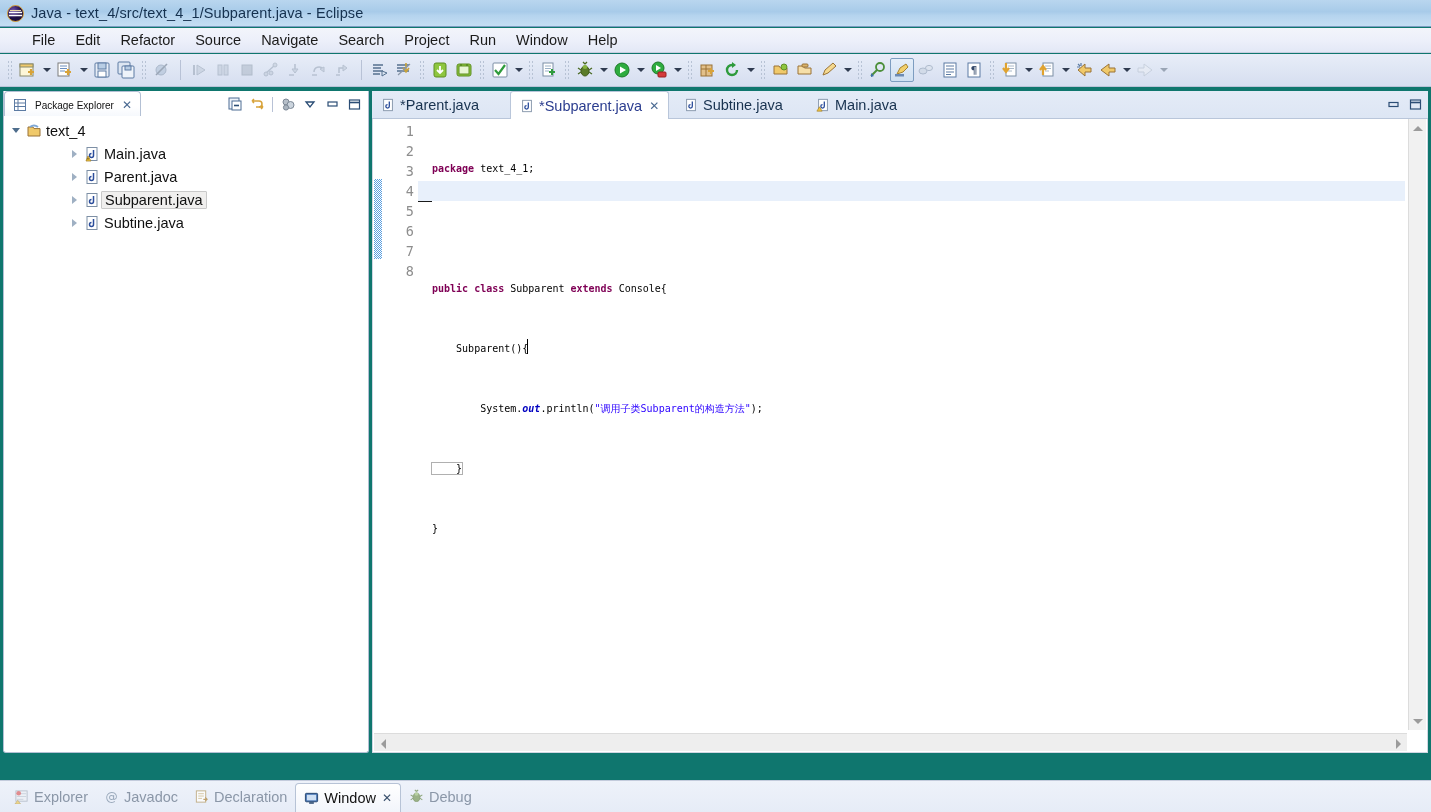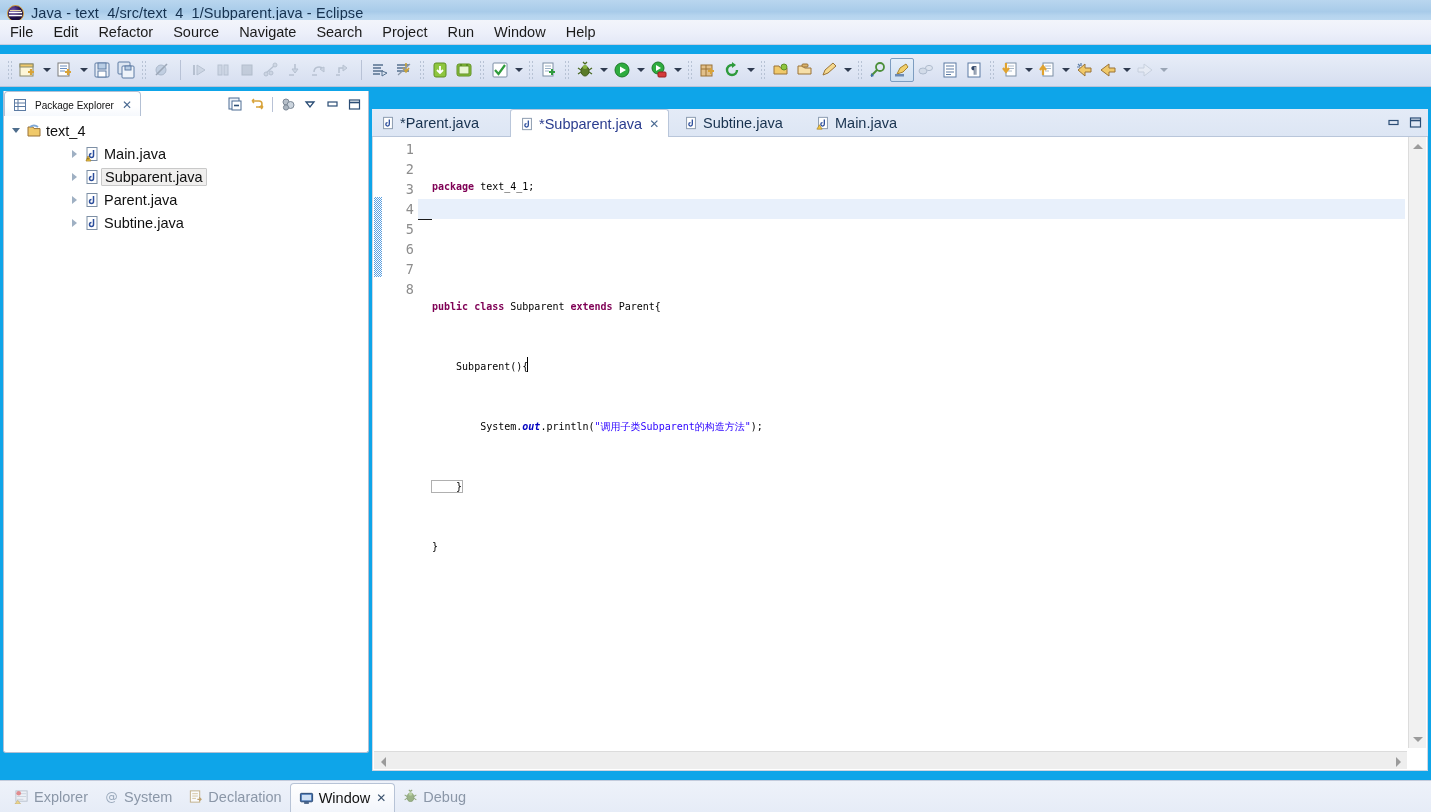--- a/index.html
+++ b/index.html
@@ -6,21 +6,21 @@
   html, body {
     margin: 0; padding: 0;
     width: 1431px; height: 812px;
     overflow: hidden;
     font-family: "Liberation Sans", sans-serif;
     background: #ffffff;
   }
   #app {
     position: relative;
     width: 1431px; height: 812px;
-    background: #0ea5e9;
+    background: #0f766e;
   }
 
   
   .titlebar {
     position: absolute; left: 0; top: 0; width: 1431px; height: 27px;
     background: linear-gradient(180deg, #b9d6ef 0%, #a8cbe9 45%, #b5d4ee 60%, #c5def3 100%);
     border-bottom: 1px solid #7a9bc0;
     display: flex; align-items: center;
     padding-left: 7px;
   }
@@ -29,24 +29,24 @@
     position: relative;
   }
   .titlebar .logo svg { display: block; }
   .titlebar .ttl {
     font-size: 14.5px; color: #15314f; letter-spacing: .1px;
     white-space: nowrap;
   }
 
   
   .menubar {
-    position: absolute; left: 0; top: 20px; width: 1431px; height: 25px;
+    position: absolute; left: 0; top: 28px; width: 1431px; height: 25px;
     background: linear-gradient(180deg, #f3f5fb 0%, #eceffa 55%, #e3e8f6 100%);
     border-bottom: 1px solid #c7cee0;
-    display: flex; align-items: center; padding-left: 0;
+    display: flex; align-items: center; padding-left: 22px;
   }
   .menuitem {
     font-size: 14.5px; color: #1b1b1b; padding: 2px 10px;
     white-space: nowrap; cursor: default;
   }
 
   
   .toolbar {
     position: absolute; left: 0; top: 54px; width: 1431px; height: 33px;
     background: linear-gradient(180deg, #e8edf8 0%, #dfe6f4 48%, #d6def0 100%);
@@ -124,21 +124,21 @@
   .trow .tsuffix { color:#b38b4d; padding-left:6px; }
   .trow.selected .tlabel {
     background:#f0efee; border:1px solid #c9c9c9; padding:0 3px; margin-left:-1px;
     border-radius:1px;
   }
   .tri-open { width:0;height:0;border-left:4px solid transparent;border-right:4px solid transparent;border-top:5px solid #4e6d8c; }
   .tri-closed { width:0;height:0;border-top:4px solid transparent;border-bottom:4px solid transparent;border-left:5px solid #9fb0c3; }
 
   
   .editor {
-    position:absolute; left:372px; top:21px; width:1056px; height:464px;
+    position:absolute; left:372px; top:3px; width:1056px; height:464px;
     background:#ffffff;
   }
   .etabrow {
     position:absolute; left:0; top:0; width:1056px; height:28px;
     background: linear-gradient(180deg,#e4ebf7 0%, #dde6f4 100%);
     border-bottom:1px solid #b9c6da;
   }
   .etab {
     position:absolute; top:0; height:28px; display:flex; align-items:center;
     padding:0 9px; white-space:nowrap; cursor:default;
@@ -686,44 +686,44 @@
             <svg width="16" height="16" viewBox="0 0 16 16">
               <rect x="3" y="1.5" width="10" height="13" fill="#ffffff" stroke="#7d8fa5"></rect>
               <path d="M9.5 4 v5.5 a2 2 0 1 1 -2 -2" stroke="#2b4d9b" stroke-width="1.5" fill="none"></path>
               <path d="M1 10 L4 15 H-1 Z" transform="translate(3,0)" fill="#f2c53d" stroke="#a7842f" stroke-width=".8"></path>
               <path d="M4 13.6 v-1.6" stroke="#5a4400" stroke-width="1"></path>
             </svg>
           </span>
           <span class="tlabel">Main.java</span>
         </div>
 
+        <div class="trow" style="padding-left:62px">
+          <span class="tw">
+              <i class="tri-closed"></i>
+            </span>
+          <span class="ticon">
+            <svg width="16" height="16" viewBox="0 0 16 16">
+              <rect x="3" y="1.5" width="10" height="13" fill="#ffffff" stroke="#7d8fa5"></rect>
+              <path d="M9.5 4 v5.5 a2 2 0 1 1 -2 -2" stroke="#2b4d9b" stroke-width="1.5" fill="none"></path>
+            </svg>
+          </span>
+          <span class="tlabel">Parent.java</span>
+        </div>
+
         <div class="trow selected" style="padding-left:62px">
           <span class="tw">
               <i class="tri-closed"></i>
             </span>
           <span class="ticon">
             <svg width="16" height="16" viewBox="0 0 16 16">
               <rect x="3" y="1.5" width="10" height="13" fill="#ffffff" stroke="#7d8fa5"></rect>
               <path d="M9.5 4 v5.5 a2 2 0 1 1 -2 -2" stroke="#2b4d9b" stroke-width="1.5" fill="none"></path>
             </svg>
           </span>
           <span class="tlabel">Subparent.java</span>
-        </div>
-
-        <div class="trow" style="padding-left:62px">
-          <span class="tw">
-              <i class="tri-closed"></i>
-            </span>
-          <span class="ticon">
-            <svg width="16" height="16" viewBox="0 0 16 16">
-              <rect x="3" y="1.5" width="10" height="13" fill="#ffffff" stroke="#7d8fa5"></rect>
-              <path d="M9.5 4 v5.5 a2 2 0 1 1 -2 -2" stroke="#2b4d9b" stroke-width="1.5" fill="none"></path>
-            </svg>
-          </span>
-          <span class="tlabel">Parent.java</span>
         </div>
 
         <div class="trow" style="padding-left:62px">
           <span class="tw">
               <i class="tri-closed"></i>
             </span>
           <span class="ticon">
             <svg width="16" height="16" viewBox="0 0 16 16">
               <rect x="3" y="1.5" width="10" height="13" fill="#ffffff" stroke="#7d8fa5"></rect>
               <path d="M9.5 4 v5.5 a2 2 0 1 1 -2 -2" stroke="#2b4d9b" stroke-width="1.5" fill="none"></path>
@@ -817,21 +817,21 @@
         <div class="foldcol">
           <div class="foldicon" style="top:66px;"></div>
         </div>
         <div class="foldline" style="top:81px;"></div>
 
         <div class="hl-row" style="top:62px;"></div>
 
         <div class="codearea">
           <div class="cline"><span class="kw">package</span><span> text_4_1;</span></div>
           <div class="cline"></div>
-          <div class="cline"><span class="kw">public</span><span> </span><span class="kw">class</span><span> Subparent </span><span class="kw">extends</span><span> Parent{</span></div>
+          <div class="cline"><span class="kw">public</span><span> </span><span class="kw">class</span><span> Subparent </span><span class="kw">extends</span><span> Console{</span></div>
           <div class="cline"><span>    Subparent(){</span><span class="caret"></span></div>
           <div class="cline"><span>        System.</span><span class="fld-static">out</span><span>.println(</span><span class="str">"调用子类Subparent的构造方法"</span><span>);</span></div>
           <div class="cline"><span class="bracketbox">    }</span></div>
           <div class="cline"><span>}</span></div>
           <div class="cline"></div>
         </div>
 
         <div class="vscroll">
           <div class="sb-up">
               <i></i>
@@ -866,21 +866,21 @@
       </span>
       <span>Explorer</span>
     </div>
 
     <div class="btab">
       <span class="bicon">
         <svg width="15" height="15" viewBox="0 0 16 16">
           <text x="8" y="12.5" font-size="13" text-anchor="middle" fill="#9aa9bb" font-family="DejaVu Sans, sans-serif">@</text>
         </svg>
       </span>
-      <span>System</span>
+      <span>Javadoc</span>
     </div>
 
     <div class="btab">
       <span class="bicon">
         <svg width="15" height="15" viewBox="0 0 16 16" opacity=".75">
           <rect x="2.5" y="2" width="10" height="12" fill="#ffffff" stroke="#b49a64"></rect>
           <path d="M4.5 5h6M4.5 7.5h6M4.5 10h4" stroke="#cdb784"></path>
           <path d="M10 11 h4 M12 9 L14 11 L12 13" stroke="#b08840" stroke-width="1.2" fill="none"></path>
         </svg>
       </span>

